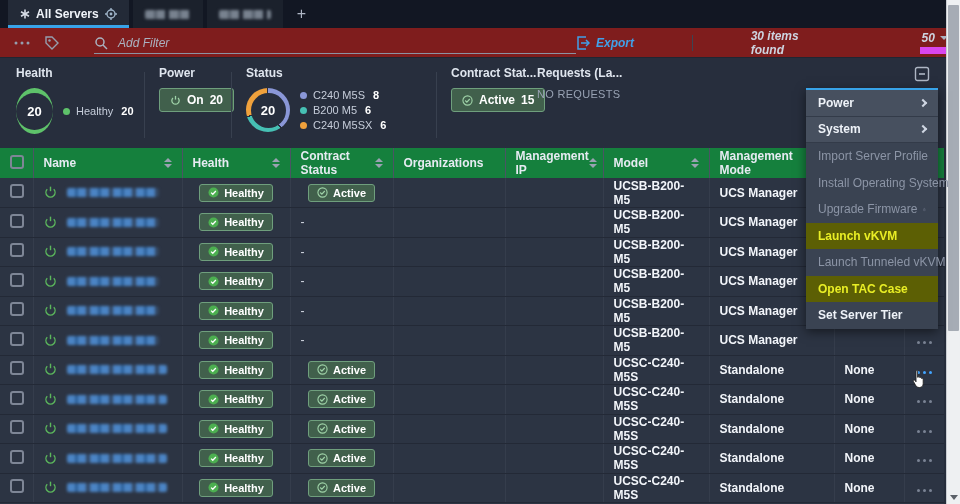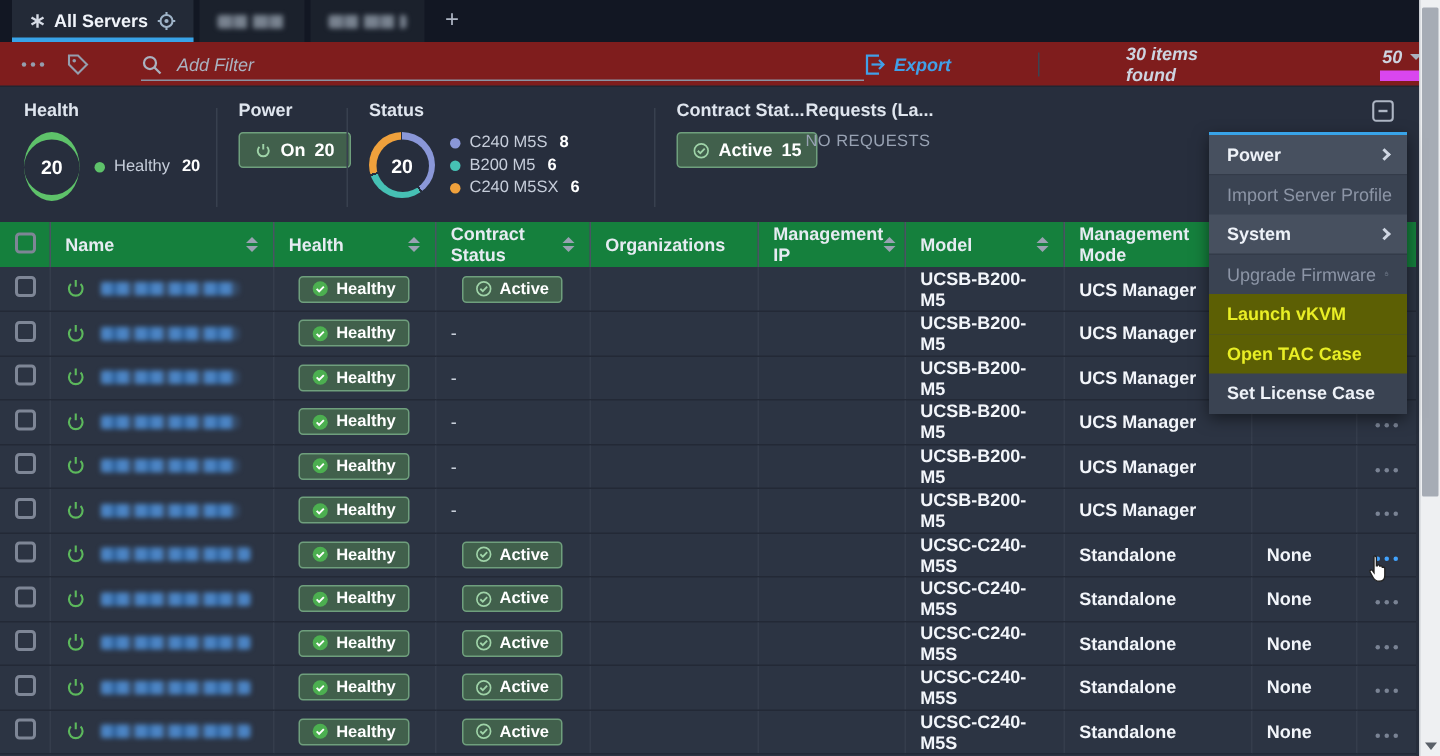--- a/index.html
+++ b/index.html
@@ -838,46 +838,60 @@
   </tr>
 </tbody>
   </table>
 </div>
 
 <div class="menu" id="ctx-menu">
     <div class="mi submenu">
       <span>Power</span>
       <span class="chev"></span>
     </div>
+    <div class="mi submenu">
+      <span>System</span>
+      <span class="chev"></span>
+    </div>
     <div class="mi disabled">
       <span>Import Server Profile</span>
       <svg width="10" height="11" viewBox="0 0 10 11">
         <rect x="1.5" y="4.5" width="7" height="5.5" rx="1" fill="none" stroke="#8c95a6" stroke-width="1.1"></rect>
         <path d="M3 4.5 V3 a2 2 0 0 1 4 0 V4.5" fill="none" stroke="#8c95a6" stroke-width="1.1"></path>
       </svg>
     </div>
-    <div class="mi submenu">
-      <span>System</span>
-      <span class="chev"></span>
+    <div class="mi disabled">
+      <span>Install Operating System</span>
+      <svg width="10" height="11" viewBox="0 0 10 11">
+        <rect x="1.5" y="4.5" width="7" height="5.5" rx="1" fill="none" stroke="#8c95a6" stroke-width="1.1"></rect>
+        <path d="M3 4.5 V3 a2 2 0 0 1 4 0 V4.5" fill="none" stroke="#8c95a6" stroke-width="1.1"></path>
+      </svg>
     </div>
     <div class="mi disabled">
       <span>Upgrade Firmware</span>
       <svg width="10" height="11" viewBox="0 0 10 11">
         <rect x="1.5" y="4.5" width="7" height="5.5" rx="1" fill="none" stroke="#8c95a6" stroke-width="1.1"></rect>
         <path d="M3 4.5 V3 a2 2 0 0 1 4 0 V4.5" fill="none" stroke="#8c95a6" stroke-width="1.1"></path>
       </svg>
     </div>
     <div class="mi highlight">
       <span>Launch vKVM</span>
     </div>
+    <div class="mi disabled">
+      <span>Launch Tunneled vKVM</span>
+      <svg width="10" height="11" viewBox="0 0 10 11">
+        <rect x="1.5" y="4.5" width="7" height="5.5" rx="1" fill="none" stroke="#8c95a6" stroke-width="1.1"></rect>
+        <path d="M3 4.5 V3 a2 2 0 0 1 4 0 V4.5" fill="none" stroke="#8c95a6" stroke-width="1.1"></path>
+      </svg>
+    </div>
     <div class="mi highlight">
       <span>Open TAC Case</span>
     </div>
     <div class="mi normal">
-      <span>Set License Case</span>
+      <span>Set Server Tier</span>
     </div>
   </div>
 
 <div class="scrollbar">
   <div class="sb-thumb"></div>
   <div class="sb-arrow"></div>
 </div>
 
 <div class="cursor">
   <svg width="18" height="20" viewBox="0 0 18 20">

